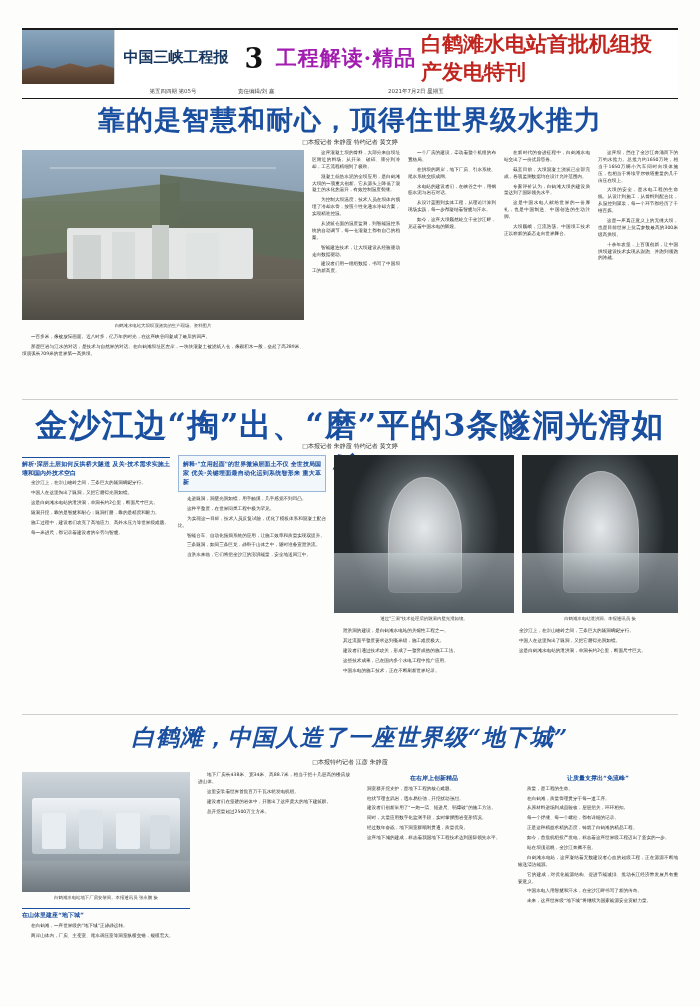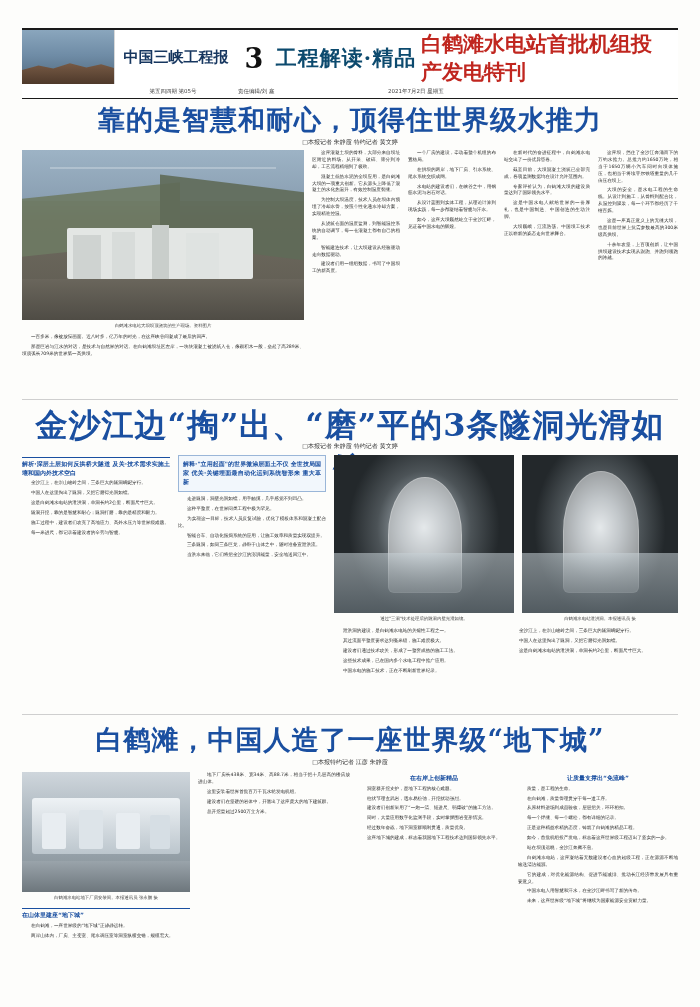--- a/index.html
+++ b/index.html
@@ -31,21 +31,21 @@
     line-height:1.05;text-align:center;padding:0 2px;
   }
   .mast-num{
     width:34px;display:flex;align-items:center;justify-content:center;
     font-size:27px;font-weight:bold;color:#111;
     font-family:"DejaVu Serif","Liberation Serif",serif;
   }
   .mast-sec{
     width:150px;display:flex;align-items:center;justify-content:center;
     font-family:"DejaVu Serif","Liberation Serif",serif;
-    font-size:21px;font-weight:bold;color:#0c4a6e;letter-spacing:1px;
+    font-size:21px;font-weight:bold;color:#a21caf;letter-spacing:1px;
   }
   .mast-title{
     flex:1;display:flex;align-items:center;justify-content:flex-end;
     padding-right:6px;
     font-family:"DejaVu Serif","Liberation Serif",serif;
     font-size:21px;font-weight:bold;color:#c0261f;letter-spacing:0px;
   }
   .mast-strip{
     position:absolute;left:22px;top:84px;width:656px;height:14px;
     border-bottom:1px solid #1a1a1a;display:flex;align-items:center;
@@ -56,21 +56,21 @@
   .mast-strip .s3{width:150px;text-align:left;padding-left:6px;}
   .mast-strip .s4{flex:1;text-align:left;}
   
   .headline{
     position:absolute;text-align:center;width:656px;left:22px;
     font-family:"DejaVu Serif","Liberation Serif",serif;
     font-weight:bold;color:#1a4fa0;letter-spacing:1px;
   }
   .h1{top:102px;font-size:27px;}
   .h2{top:404px;font-size:32px;}
-  .h3{top:722px;font-size:27px;}
+  .h3{top:722px;font-size:23px;font-style:italic;}
   .byline{
     position:absolute;width:656px;left:22px;text-align:center;
     font-size:6px;color:#333;
   }
   .by1{top:138px;} .by2{top:442px;} .by3{top:758px;}
   .rule{position:absolute;left:22px;width:656px;border-top:1px solid #cfcfcf;}
   
   .col{
     position:absolute;font-size:4.6px;line-height:1.5;color:#2b2b2b;
     text-align:justify;

